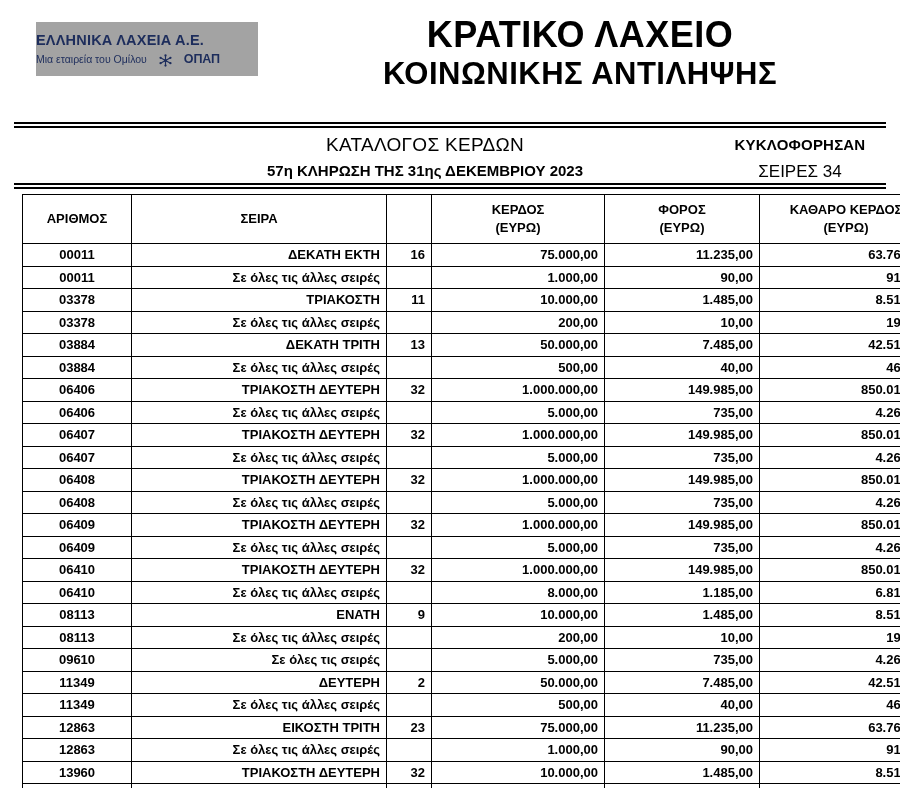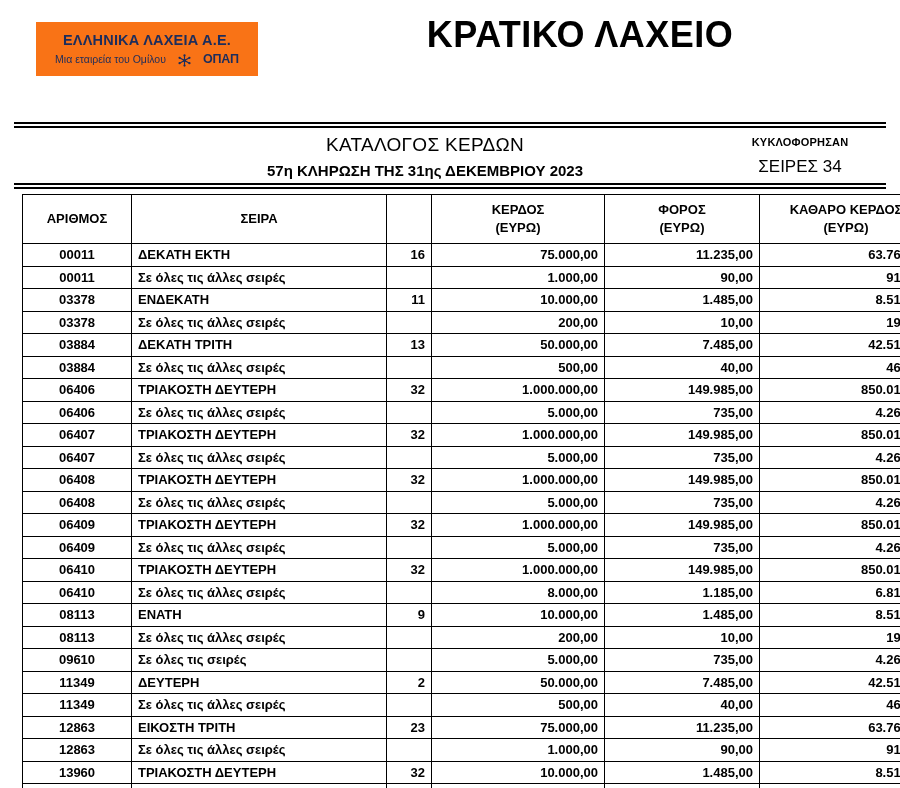--- a/index.html
+++ b/index.html
@@ -20,24 +20,24 @@
   .header {
     position: relative;
     height: 122px;
   }
   .logo-box {
     position: absolute;
     left: 36px;
     top: 22px;
     width: 222px;
     height: 54px;
-    background: #f97316;
+    background: #a3a3a3;
     display: flex;
     flex-direction: column;
-    align-items: center;
+    align-items: flex-start;
     justify-content: center;
     color: #1d2d5c;
   }
   .logo-line1 {
     font-size: 14.5px;
     font-weight: bold;
     letter-spacing: .2px;
     white-space: nowrap;
   }
   .logo-line2 {
@@ -122,21 +122,21 @@
     font-weight: bold;
   }
   .circulated-block {
     position: absolute;
     left: 700px;
     top: 8px;
     width: 200px;
     text-align: center;
   }
   .circ-line1 {
-    font-size: 11px;
+    font-size: 15px;
     font-weight: bold;
     letter-spacing: .2px;
   }
   .circ-line2 {
     margin-top: 9px;
     font-size: 17px;
     font-weight: normal;
   }
 
   
@@ -162,21 +162,21 @@
   }
   table.prizes th {
     height: 48px;
     line-height: 1.35;
     white-space: normal;
     text-align: center;
     vertical-align: middle;
     padding: 0 4px;
   }
   .c-num    { width: 100px; text-align: center; }
-  .c-series { width: 246px; text-align: left; }
+  .c-series { width: 246px; text-align: right; }
   .c-sno    { width: 36px;  text-align: right; padding-left: 8px; }
   .c-win    { width: 164px; text-align: right; }
   .c-tax    { width: 146px; text-align: right; }
   .c-net    { width: 164px; text-align: right; }
 
   th.c-sno { border-left: 1px solid #000; }
 
   .hdr-unit { display: block; font-weight: bold; }
 </style>
 </head>
@@ -201,20 +201,21 @@
             <path d="M10 10 L10 3.2 M10 10 L10 16.8 M10 10 L3.4 6.4 M10 10 L16.6 6.4 M10 10 L3.4 13.6 M10 10 L16.6 13.6" stroke="#1d2d5c" stroke-width="1.5"></path>
           </g>
         </svg>
       </span>
       <span class="logo-opap">ΟΠΑΠ</span>
     </div>
   </div>
 
   <div class="title-block">
     <div class="title-main">ΚΡΑΤΙΚΟ ΛΑΧΕΙΟ</div>
+    <div class="title-sub">ΚΟΙΝΩΝΙΚΗΣ ΑΝΤΙΛΗΨΗΣ</div>
   </div>
 </div>
 
 <div class="rule-double"></div>
 
 <div class="subtitle-row">
   <div class="catalog-block">
     <div class="catalog-title">ΚΑΤΑΛΟΓΟΣ ΚΕΡΔΩΝ</div>
     <div class="catalog-draw">57η ΚΛΗΡΩΣΗ ΤΗΣ 31ης ΔΕΚΕΜΒΡΙΟΥ 2023</div>
   </div>
@@ -263,21 +264,21 @@
         <tr>
           <td class="c-num">00011</td>
           <td class="c-series">Σε όλες τις άλλες σειρές</td>
           <td class="c-sno"></td>
           <td class="c-win">1.000,00</td>
           <td class="c-tax">90,00</td>
           <td class="c-net">910,00</td>
         </tr>
         <tr>
           <td class="c-num">03378</td>
-          <td class="c-series">ΕΝΔΕΚΑΤΗ</td>
+          <td class="c-series">ΤΡΙΑΚΟΣΤΗ</td>
           <td class="c-sno">11</td>
           <td class="c-win">10.000,00</td>
           <td class="c-tax">1.485,00</td>
           <td class="c-net">8.515,00</td>
         </tr>
         <tr>
           <td class="c-num">03378</td>
           <td class="c-series">Σε όλες τις άλλες σειρές</td>
           <td class="c-sno"></td>
           <td class="c-win">200,00</td>

